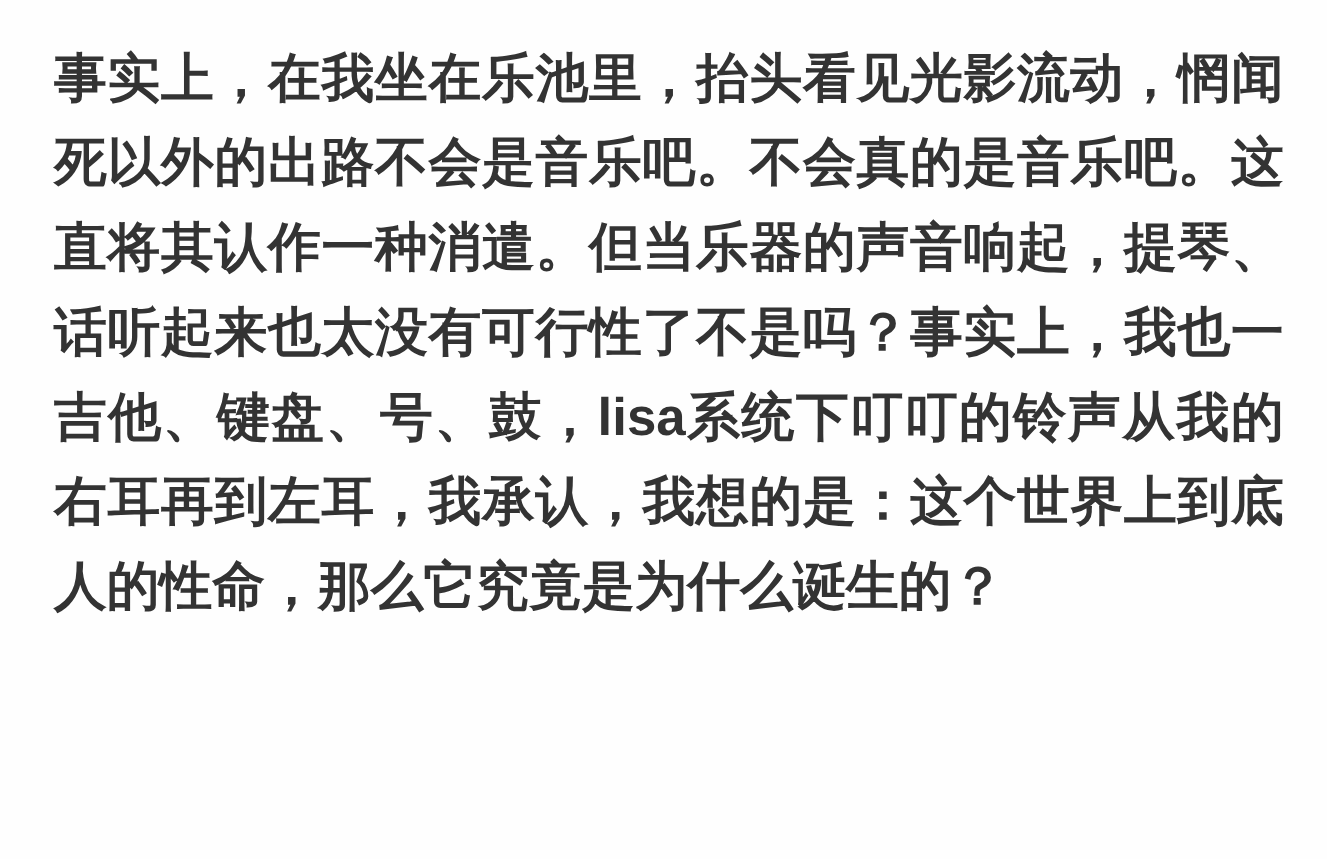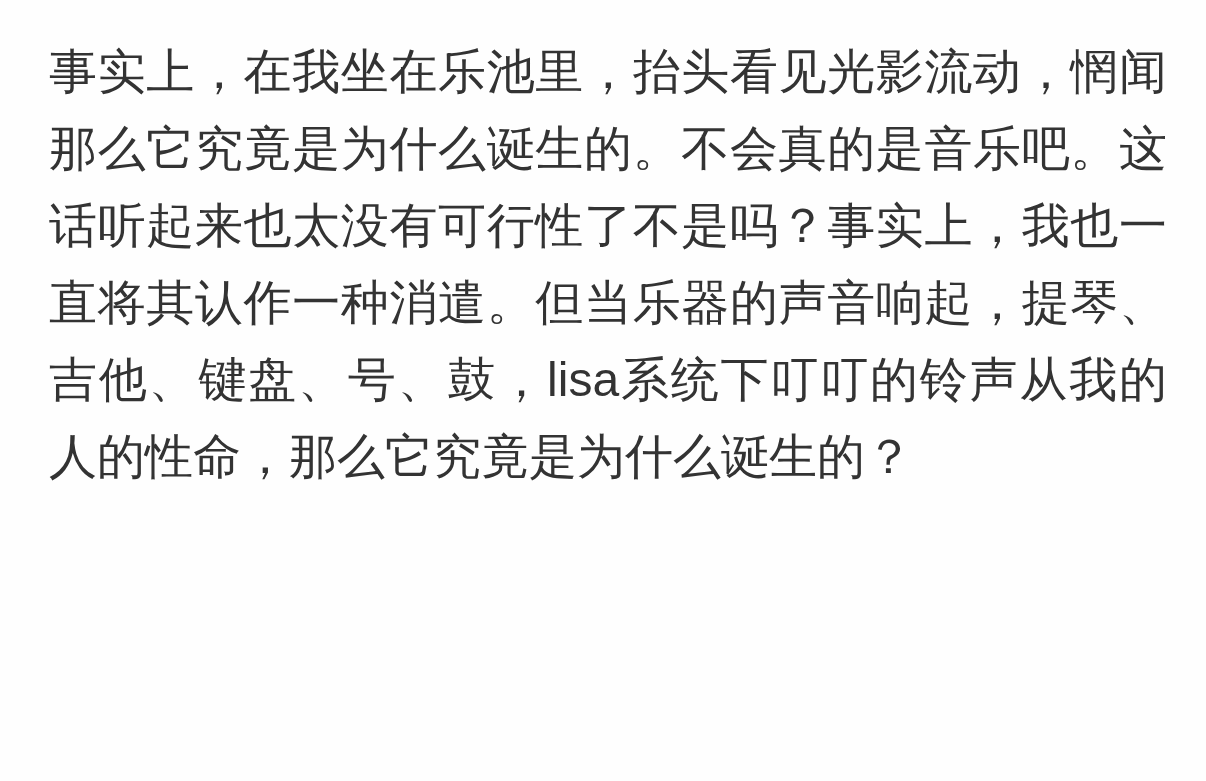--- a/index.html
+++ b/index.html
@@ -22,21 +22,21 @@
     height: 781px;
     background: #fefefe;
   }
   .text-block {
     position: absolute;
     left: 49px;
     top: 33px;
     width: 1118px;
     font-size: 48px;
     line-height: 77px;
-    font-weight: 400;
+    font-weight: 700;
     color: #333333;
     letter-spacing: 0;
   }
   .line {
     display: block;
     width: 100%;
     white-space: nowrap;
     text-align: justify;
     
     text-align-last: justify;
@@ -45,19 +45,20 @@
     text-align: center;
     text-align-last: left;
   }
 </style>
 </head>
 <body>
 
 <div class="page">
   <div class="text-block">
     <span class="line">事实上，在我坐在乐池里，抬头看见光影流动，惘闻</span>
-    <span class="line">那么它究竟是为什么诞生的。不会真的是音乐吧。这</span>
+    <span class="line">死以外的出路不会是音乐吧。不会真的是音乐吧。这</span>
+    <span class="line">直将其认作一种消遣。但当乐器的声音响起，提琴、</span>
     <span class="line">话听起来也太没有可行性了不是吗？事实上，我也一</span>
-    <span class="line">直将其认作一种消遣。但当乐器的声音响起，提琴、</span>
     <span class="line">吉他、键盘、号、鼓，lisa系统下叮叮的铃声从我的</span>
+    <span class="line">右耳再到左耳，我承认，我想的是：这个世界上到底</span>
     <span class="line last">人的性命，那么它究竟是为什么诞生的？</span>
   </div>
 </div>
 
 </body></html>

